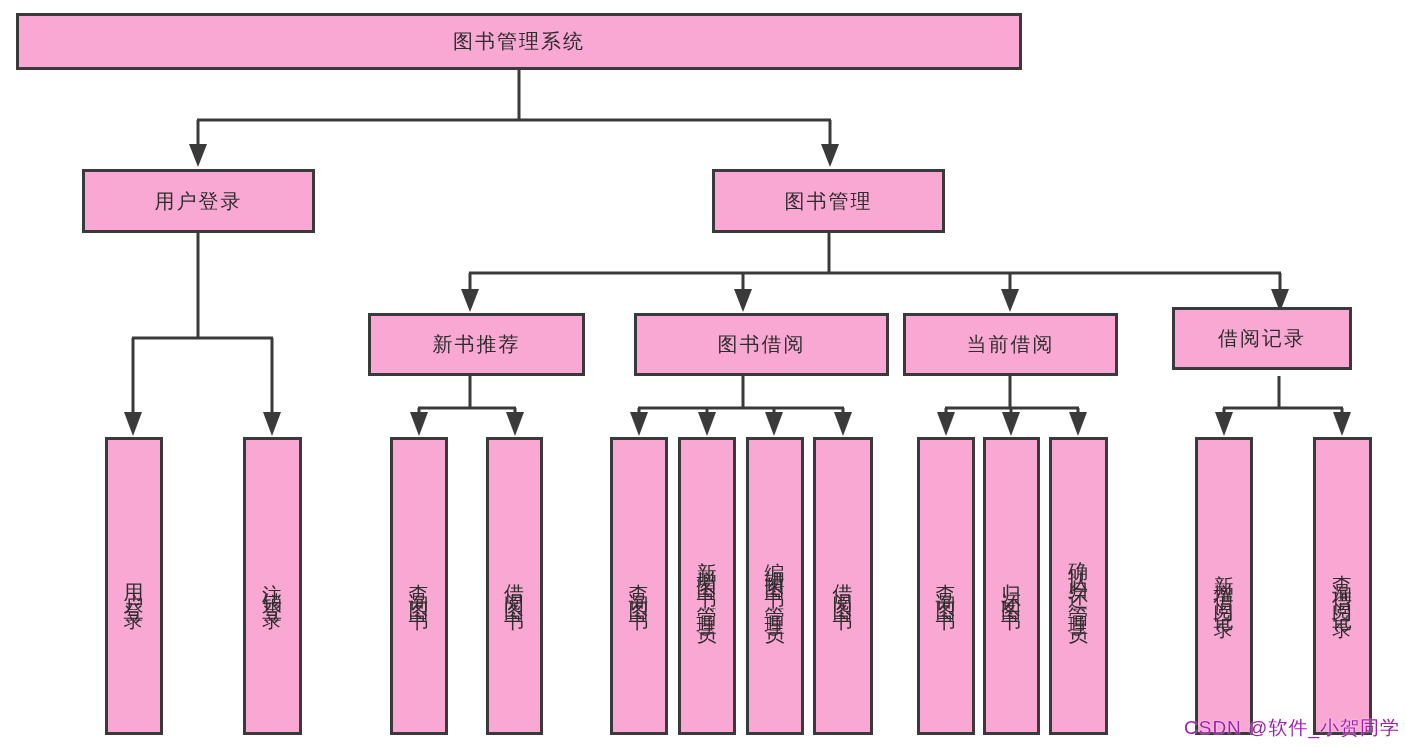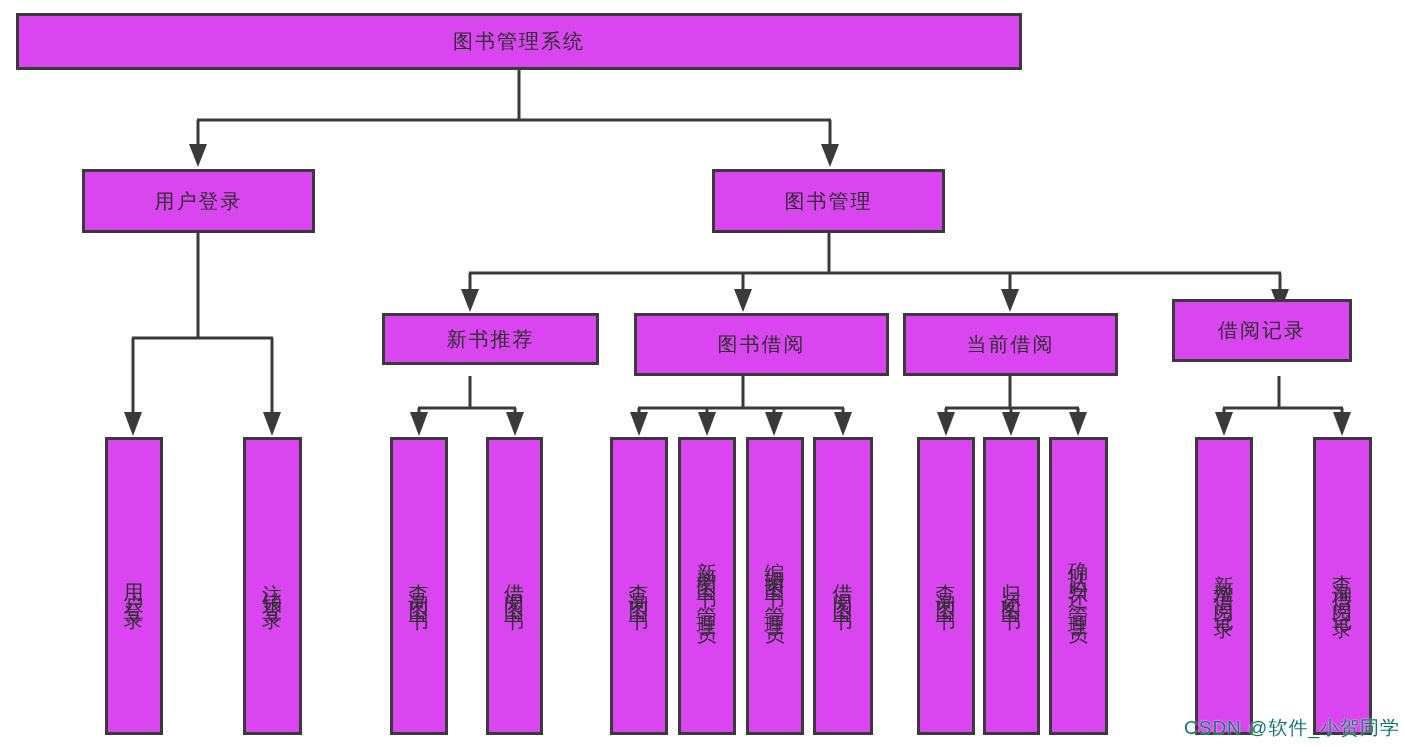--- a/index.html
+++ b/index.html
@@ -7,21 +7,21 @@
     position:relative;
     width:1405px;height:747px;
     background:#ffffff;
     font-family:"Liberation Sans", sans-serif;
     overflow:hidden;
   }
   .connectors{position:absolute;left:0;top:0;z-index:1;}
   .node{
     position:absolute;
     box-sizing:border-box;
-    background:#d946ef;
+    background:#f9a8d4;
     border:3px solid #3a3a3a;
     color:#2d2d2d;
     display:flex;
     align-items:center;
     justify-content:center;
     z-index:2;
   }
   .hbox span{
     font-size:20px;
     letter-spacing:2px;
@@ -34,21 +34,21 @@
     letter-spacing:9px;
     line-height:1;
     white-space:nowrap;
   }
   .watermark{
     position:absolute;
     left:1184px;
     top:715px;
     z-index:5;
     font-size:19px;
-    color:#0f766e;
+    color:#a21caf;
     letter-spacing:1px;
     text-shadow:0 0 2px #ffffff;
     white-space:nowrap;
   }
 </style>
 </head>
 <body>
 
 <div class="canvas">
 
@@ -104,30 +104,30 @@
     <span>图书管理系统</span>
   </div>
 
   <div class="node hbox" style="left:82px;top:169px;width:233px;height:64px">
     <span>用户登录</span>
   </div>
   <div class="node hbox" style="left:712px;top:169px;width:233px;height:64px">
     <span>图书管理</span>
   </div>
 
-  <div class="node hbox" style="left:382px;top:313px;width:217px;height:52px">
+  <div class="node hbox" style="left:368px;top:313px;width:217px;height:63px">
     <span>新书推荐</span>
   </div>
   <div class="node hbox" style="left:634px;top:313px;width:255px;height:63px">
     <span>图书借阅</span>
   </div>
   <div class="node hbox" style="left:903px;top:313px;width:215px;height:63px">
     <span>当前借阅</span>
   </div>
-  <div class="node hbox" style="left:1172px;top:299px;width:180px;height:63px">
+  <div class="node hbox" style="left:1172px;top:307px;width:180px;height:63px">
     <span>借阅记录</span>
   </div>
 
   <div class="node vbox" style="left:105px;top:437px;width:58px;height:298px">
     <span>用户登录</span>
   </div>
   <div class="node vbox" style="left:243px;top:437px;width:59px;height:298px">
     <span>注销登录</span>
   </div>
 

